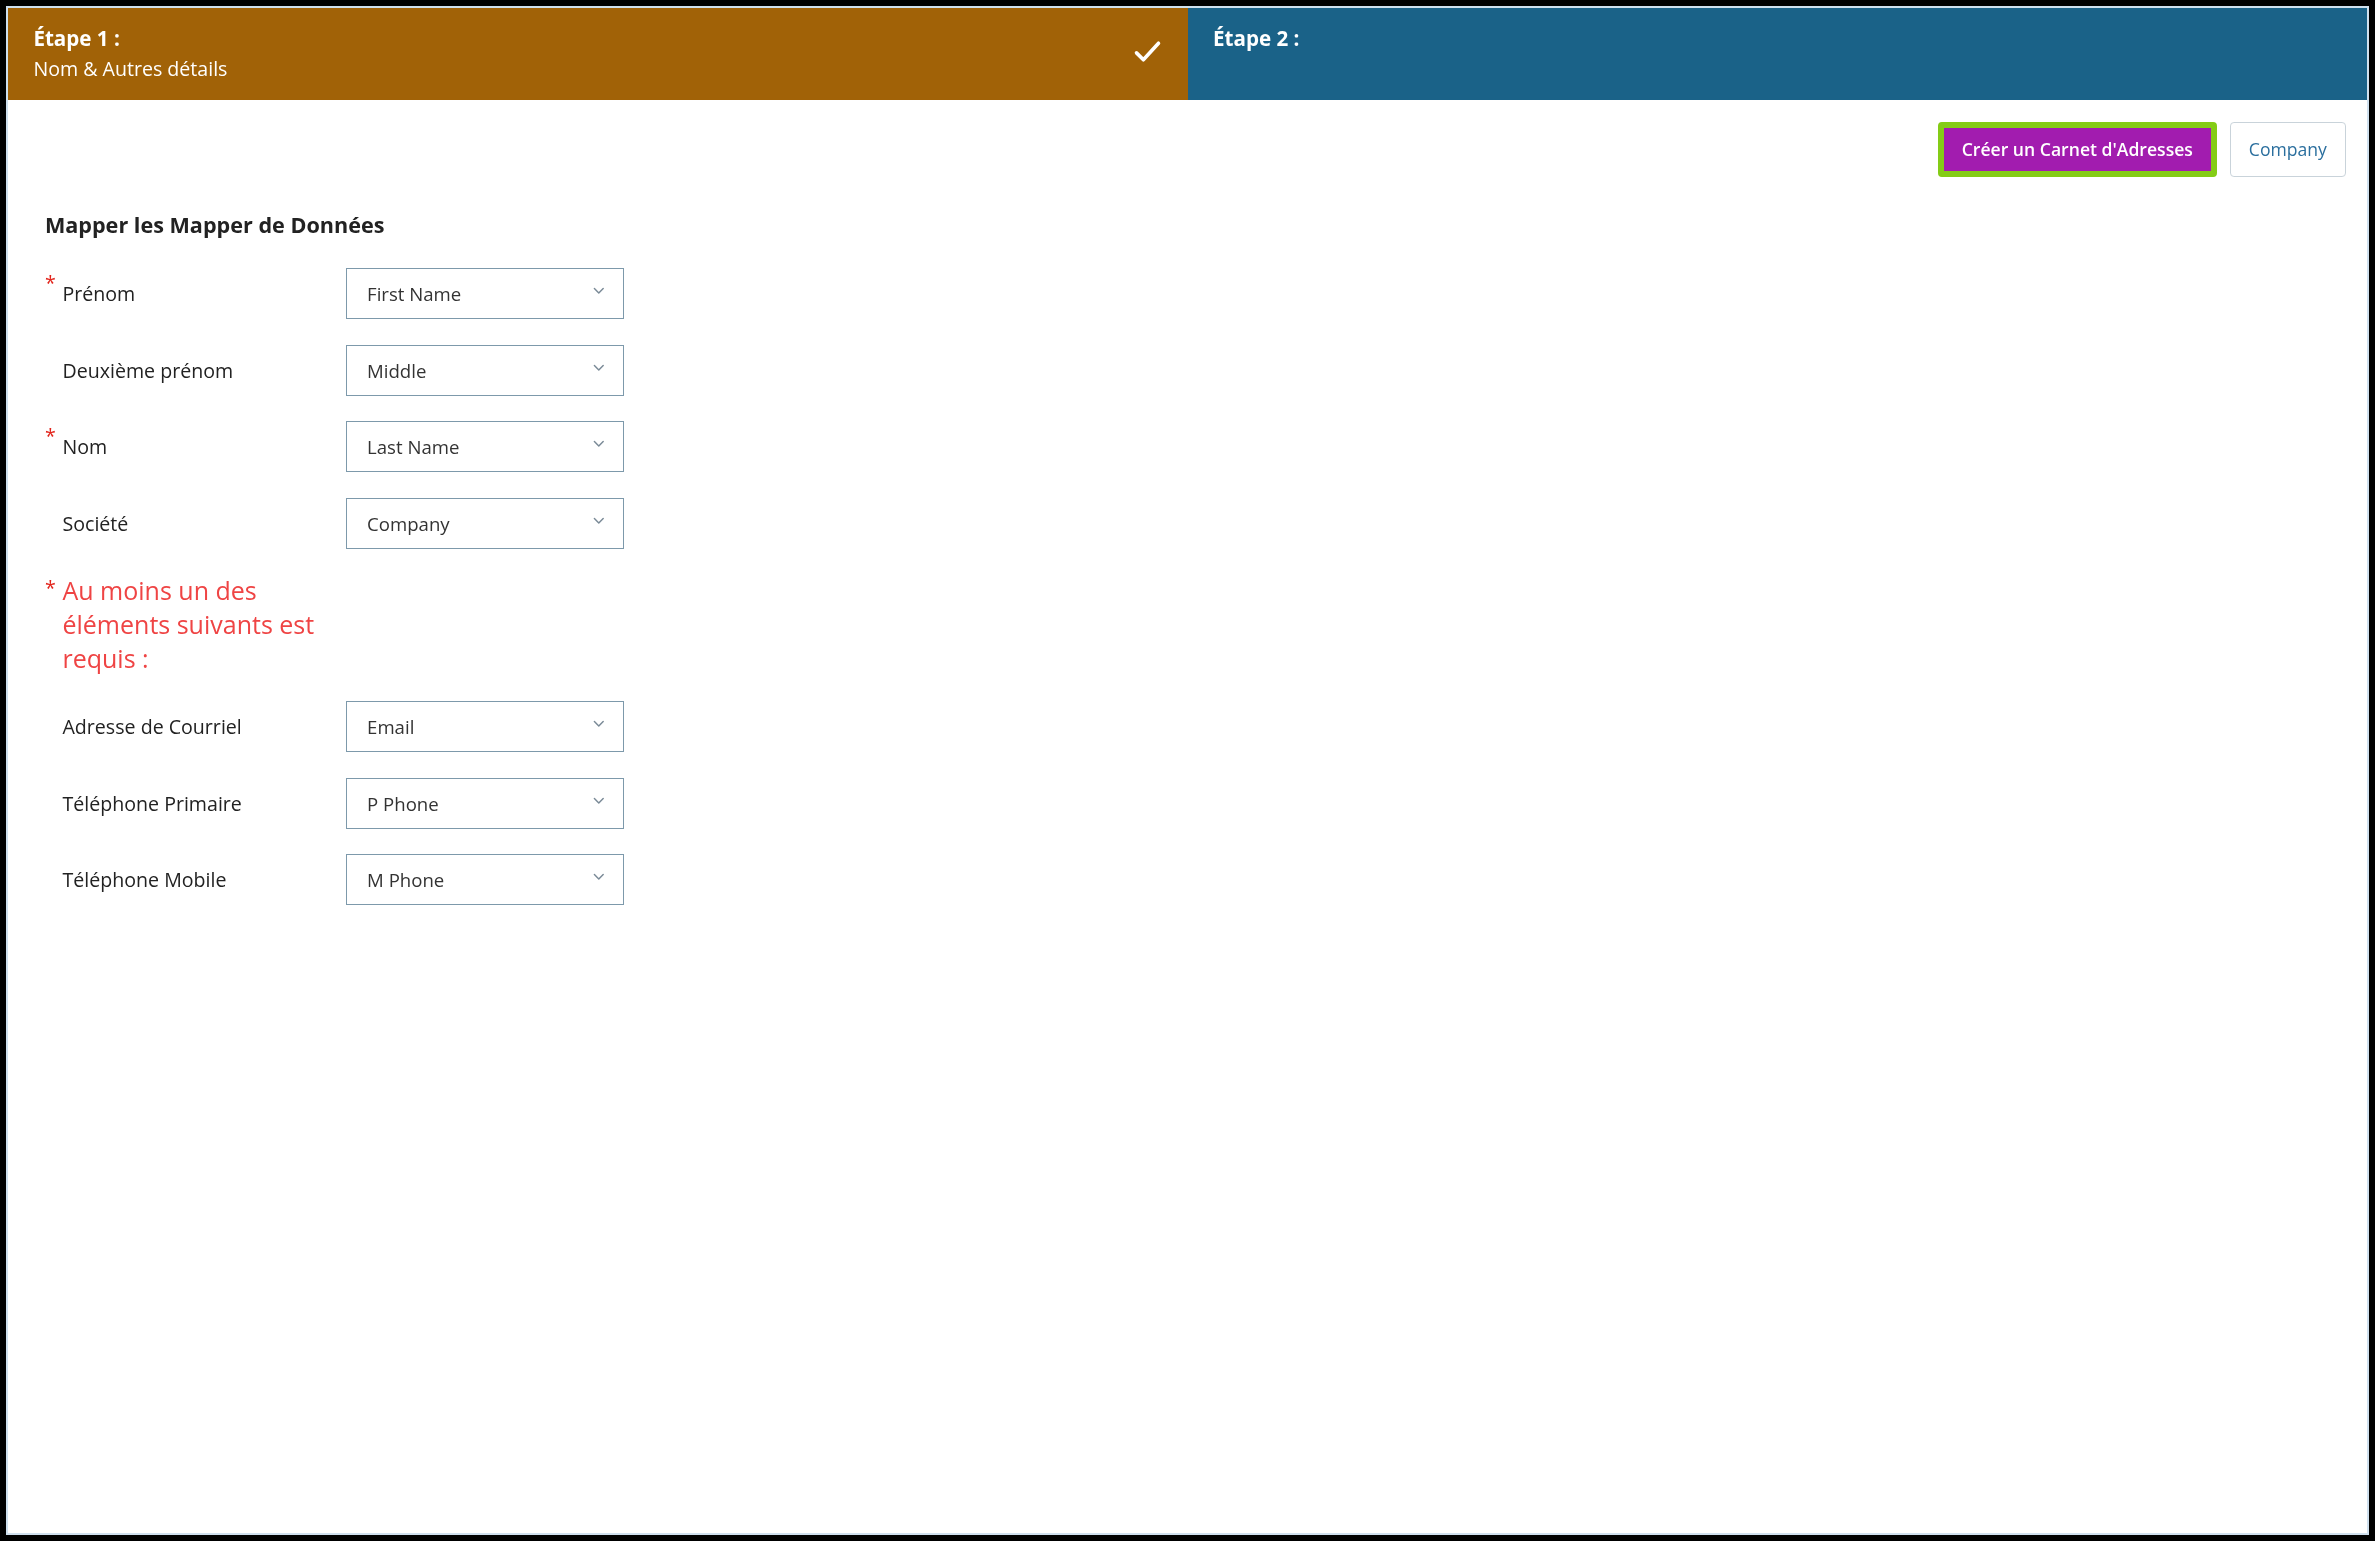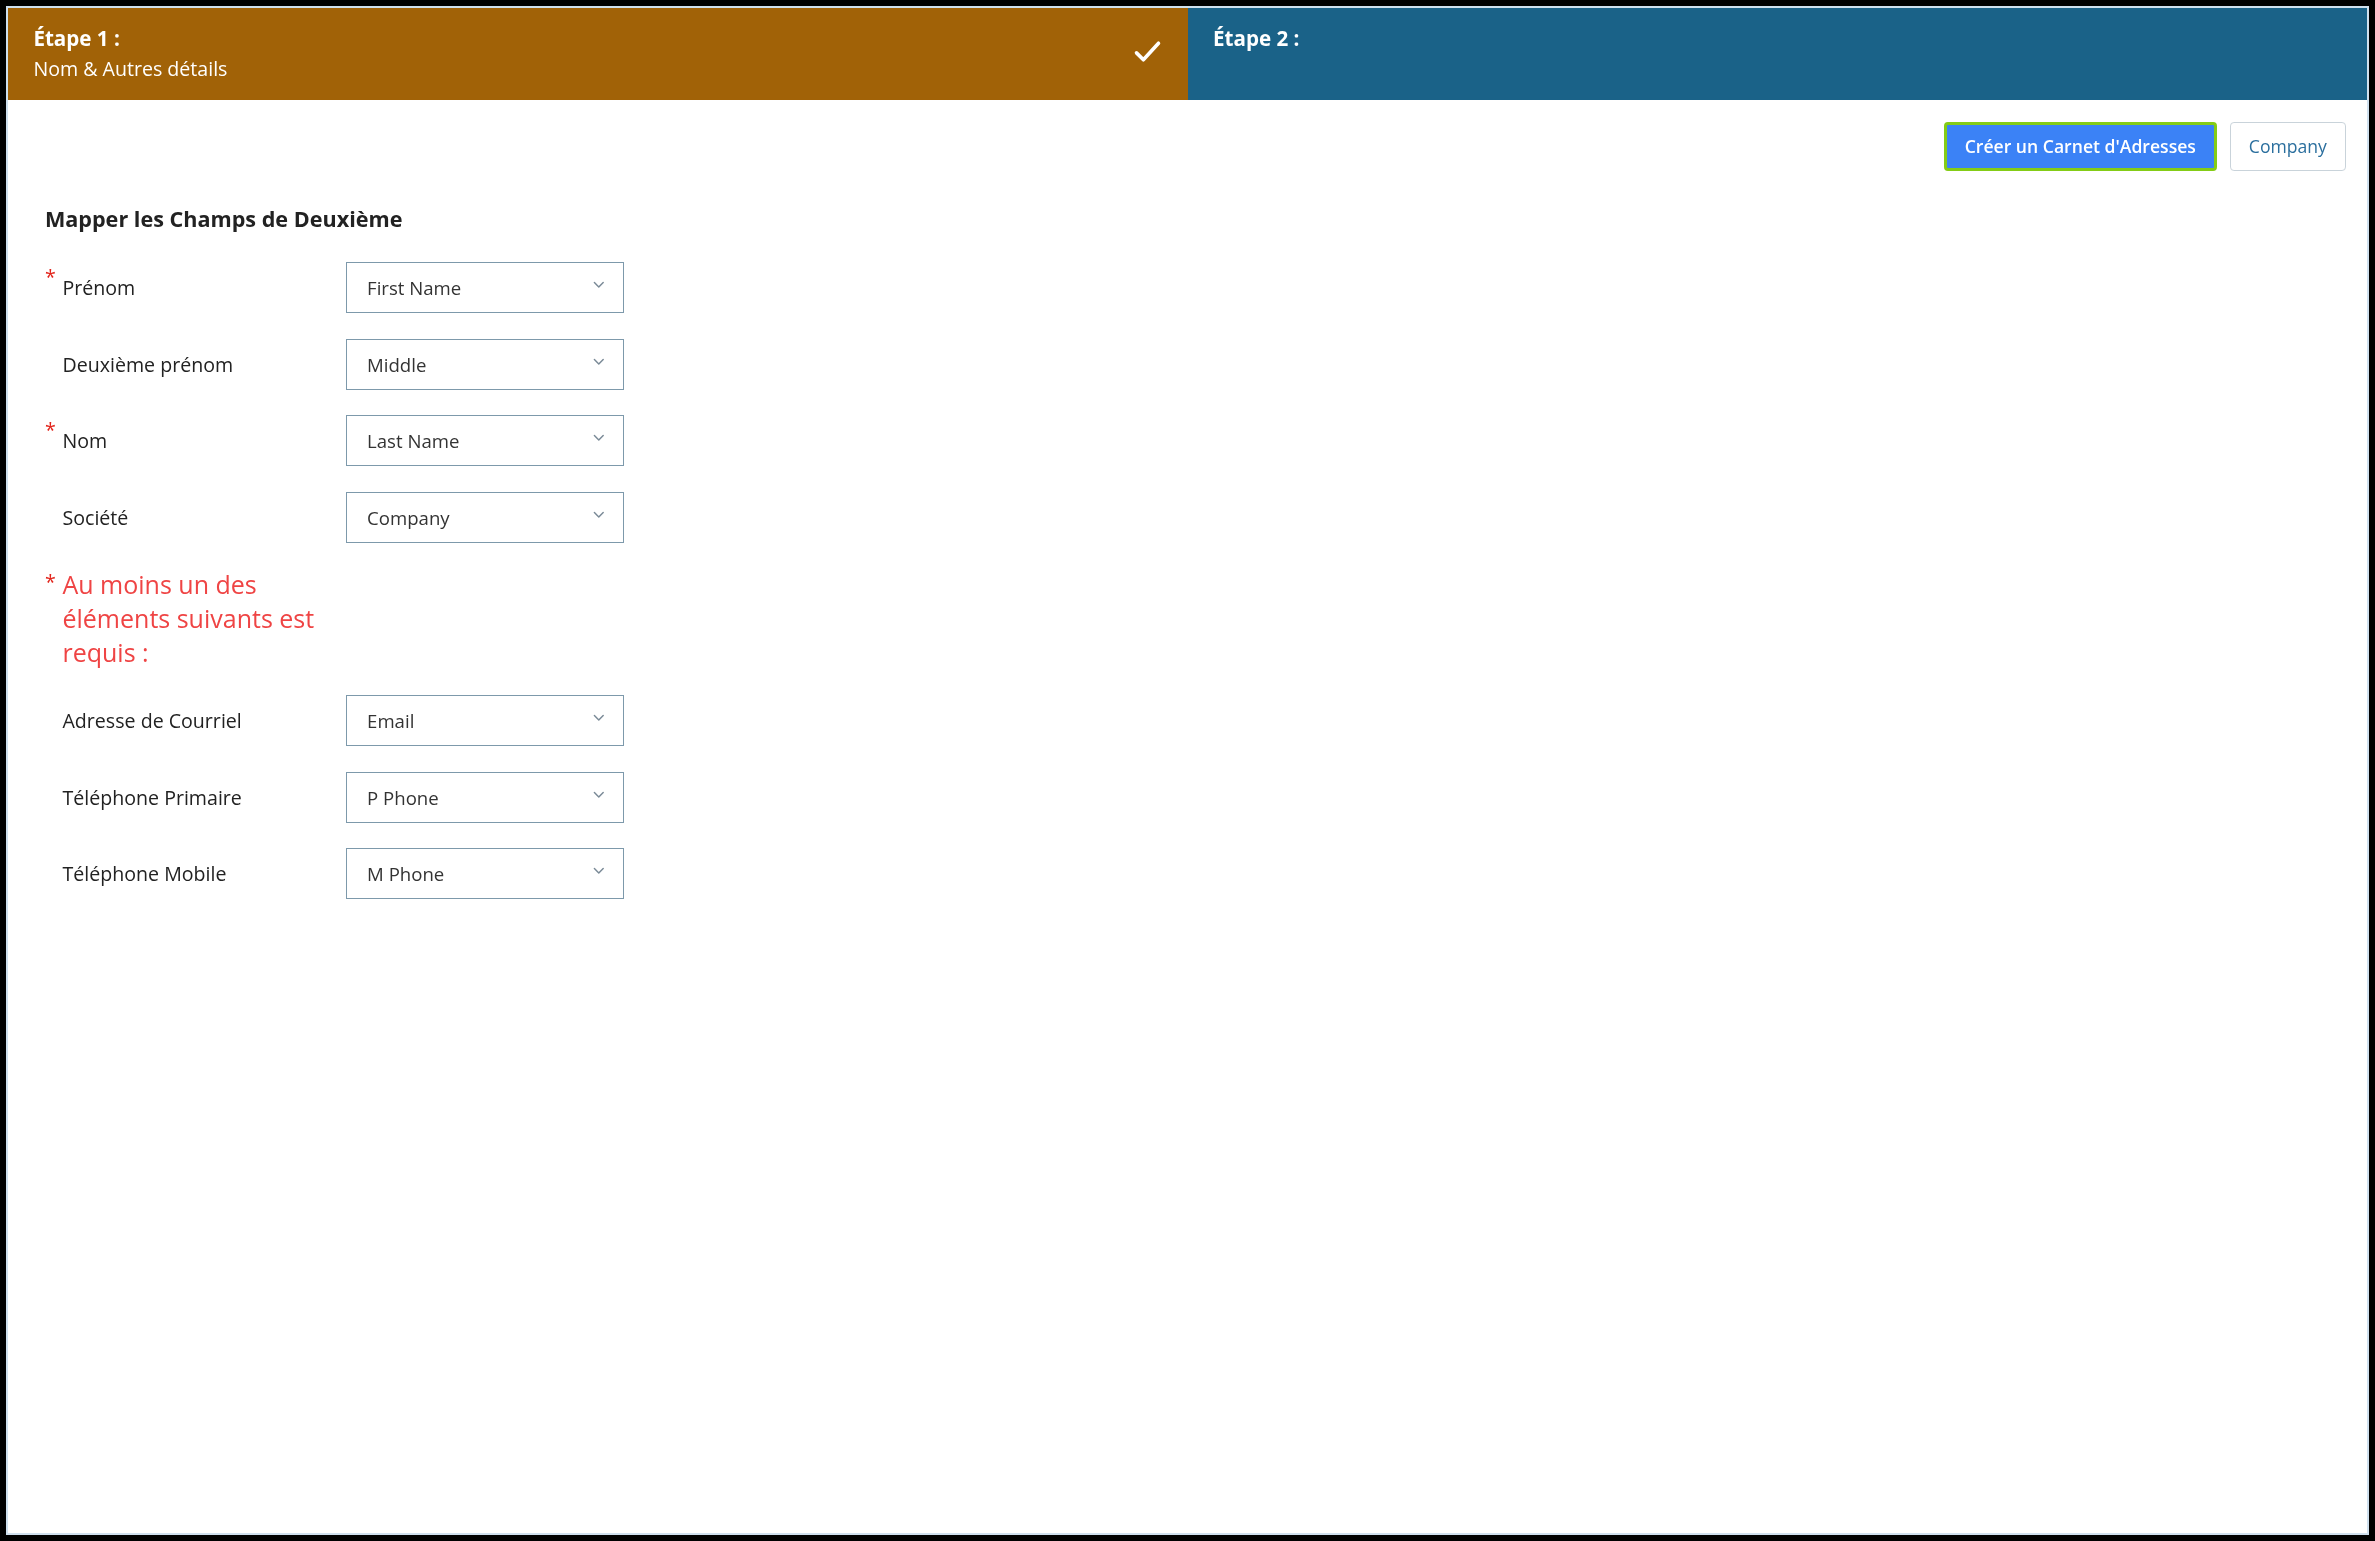--- a/index.html
+++ b/index.html
@@ -54,23 +54,23 @@
     padding: 21.6px 21.6px 0 21.6px;
   }
   .btn {
     font-size: 17.6px;
     padding: 9.8px 17.6px;
     border-radius: 3.9px;
     cursor: pointer;
     font-family: inherit;
   }
   .btn-primary {
-    background: #3b82f6;
+    background: #a21caf;
     color: #fff;
-    border: 3px solid #84cc16;
+    border: 6px solid #84cc16;
     font-weight: 600;
   }
   .btn-secondary {
     background: #fff;
     color: #2b6f9e;
     border: 1px solid #c9d3da;
     font-weight: 500;
   }
 
   .content {
@@ -150,21 +150,21 @@
       <div class="step-title">Étape 2 :</div>
     </div>
   </div>
 
   <div class="actions">
     <button class="btn btn-primary">Créer un Carnet d'Adresses</button>
     <button class="btn btn-secondary">Company</button>
   </div>
 
   <div class="content">
-    <div class="section-title">Mapper les Champs de Deuxième</div>
+    <div class="section-title">Mapper les Mapper de Données</div>
 
     <div class="field-row">
       <div class="asterisk-col">*</div>
       <div class="label-col">Prénom</div>
       <div class="select-col">
         <div class="select">
           <span class="select-value">First Name</span>
           <span class="select-caret">
             <svg viewBox="0 0 24 24" fill="none" stroke="#7a8a97" stroke-width="2" stroke-linecap="round" stroke-linejoin="round">
                 <polyline points="6 9 12 15 18 9"></polyline>

